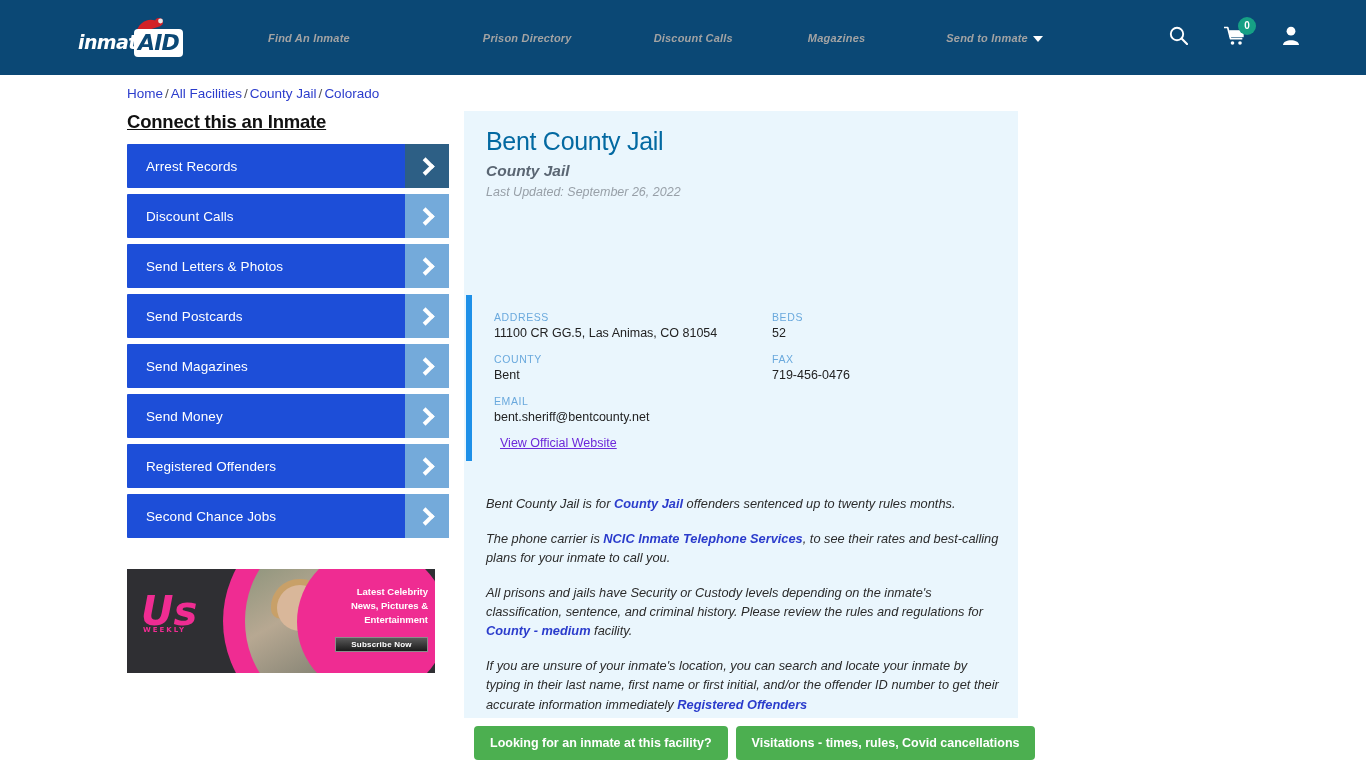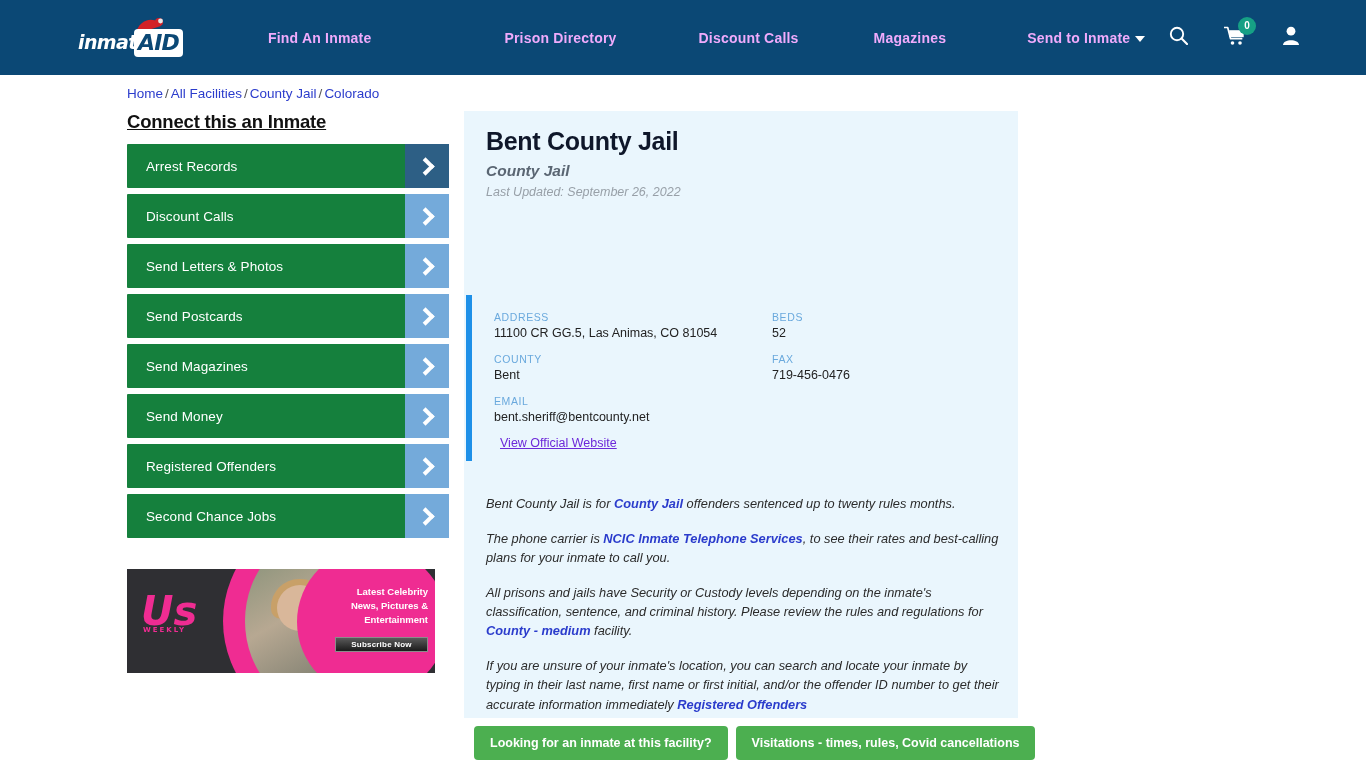--- a/index.html
+++ b/index.html
@@ -38,25 +38,26 @@
   }
   .santa-hat {
     position: absolute; left: 56px; top: 0px;
     width: 30px; height: 16px;
   }
   .nav-links {
     position: absolute; left: 268px; top: 0;
     height: 75px; display: flex; align-items: center; gap: 0;
   }
   .nav-link {
-    color: #f0abfc; font-size: 14px; font-weight: bold;
+    color: #a3a3a3; font-size: 11px; font-weight: bold;
     text-decoration: none; white-space: nowrap;
     padding: 0 0; margin-right: 0;
     letter-spacing: 0.2px;
     cursor: pointer;
+    font-style: italic;
   }
   .nav-gap-1 { width: 133px; }
   .nav-gap-2 { width: 82px; }
   .nav-gap-3 { width: 75px; }
   .nav-gap-4 { width: 81px; }
   .caret {
     display: inline-block; margin-left: 5px;
     border-left: 5px solid transparent;
     border-right: 5px solid transparent;
     border-top: 6px solid #ffffff;
@@ -87,21 +88,21 @@
 
   
   .sidebar { position: absolute; left: 113px; top: 36px; width: 322px; }
   .sidebar-title {
     font-size: 18.5px; font-weight: bold; color: #111;
     text-decoration: underline; margin: 0 0 11px 0;
     letter-spacing: -0.2px;
   }
   .side-item {
     position: relative; height: 44px; margin-bottom: 6px;
-    background: #15803d; display: flex; align-items: center;
+    background: #1d4ed8; display: flex; align-items: center;
     cursor: pointer; border-radius: 1px;
   }
   .side-item .lbl {
     color: #ffffff; font-size: 13.5px; padding-left: 19px;
     letter-spacing: 0.1px;
   }
   .side-item .arrow-box {
     position: absolute; right: 0; top: 0;
     width: 44px; height: 44px; background: #74aada;
     display: flex; align-items: center; justify-content: center;
@@ -168,21 +169,21 @@
   }
 
   
   .main-card {
     position: absolute; left: 450px; top: 36px;
     width: 554px; height: 607px;
     background: #eaf6fd;
   }
   .facility-title {
     position: absolute; left: 22px; top: 16px;
-    font-size: 25px; font-weight: bold; color: #0f172a;
+    font-size: 25px; font-weight: normal; color: #0369a1;
     letter-spacing: -0.3px;
   }
   .facility-sub {
     position: absolute; left: 22px; top: 51px;
     font-size: 15.5px; font-weight: bold; font-style: italic; color: #5a6673;
   }
   .facility-upd {
     position: absolute; left: 22px; top: 74px;
     font-size: 12.5px; font-style: italic; color: #98a0a8;
   }

